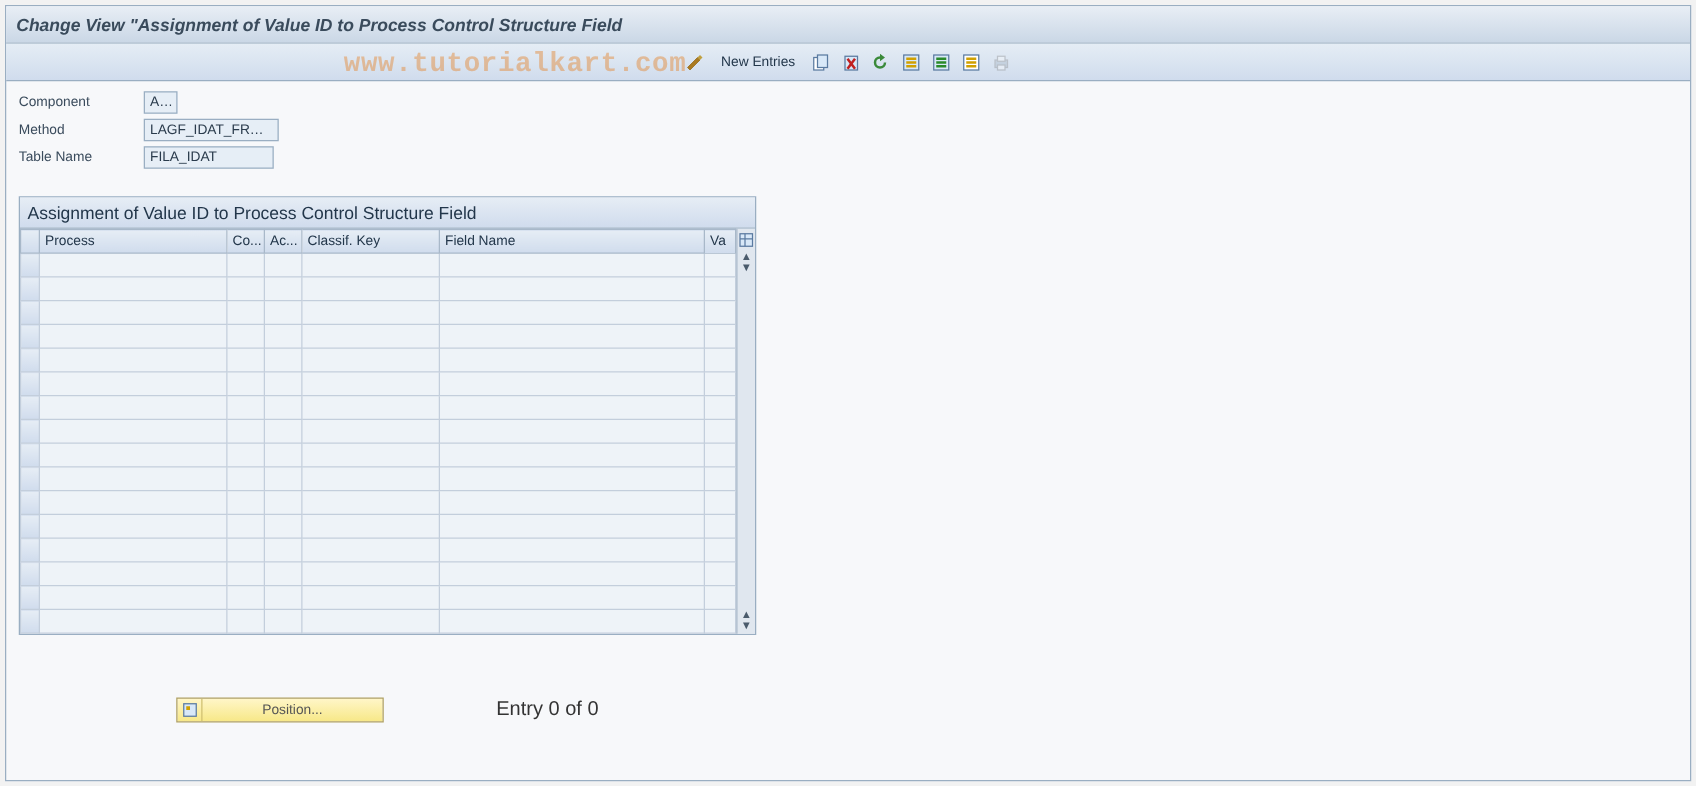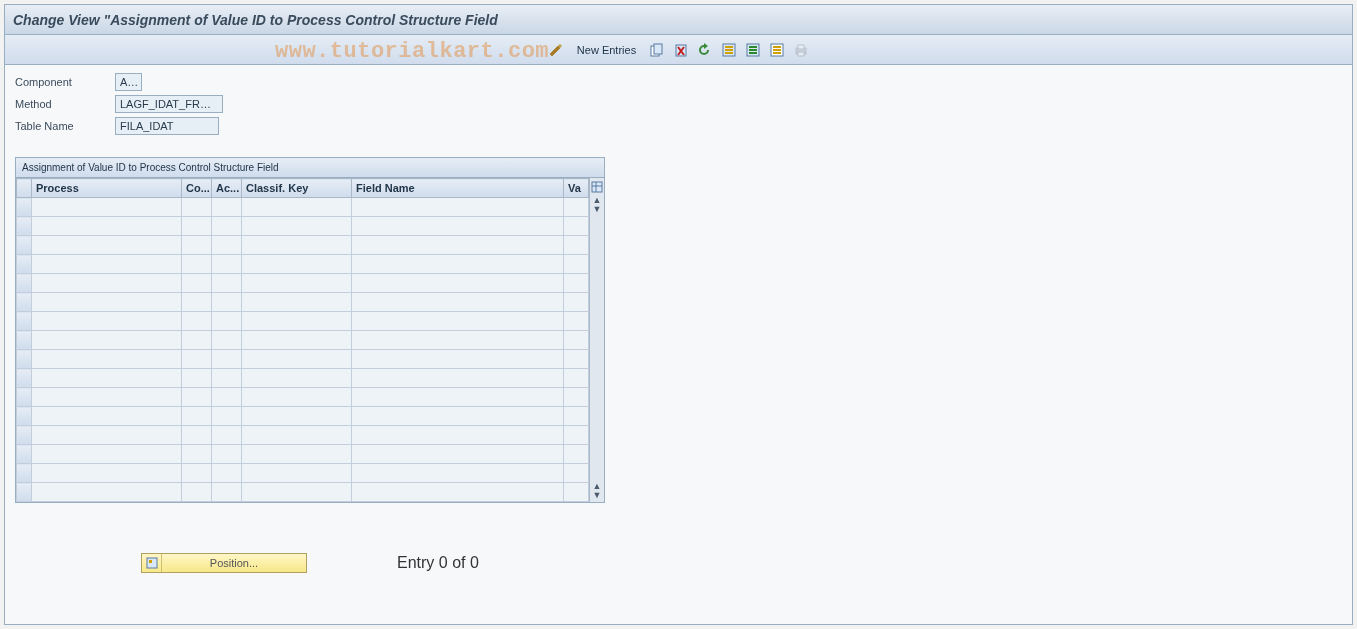--- a/index.html
+++ b/index.html
@@ -101,36 +101,36 @@
   .fi-3 { width: 104px; }
   .table-box {
     margin-top: 22px;
     width: 590px;
     border: 1px solid #9aaec2;
     background: #f2f5f9;
   }
   .table-title {
     background: linear-gradient(#e6edf5,#d0dced);
     padding: 4px 6px;
-    font-size: 10px;
+    font-size: 14px;
     color: #22364a;
     border-bottom: 1px solid #9aaec2;
   }
   .grid-wrap {
     display: flex;
   }
   .grid {
     border-collapse: collapse;
     width: 572px;
     table-layout: fixed;
   }
   .grid th {
     background: linear-gradient(#e6edf5,#d0dced);
     border: 1px solid #a8b8c9;
-    font-weight: bold;
+    font-weight: normal;
     text-align: left;
     padding: 3px 4px;
     font-size: 11px;
     color: #22364a;
     height: 18px;
     overflow: hidden;
     white-space: nowrap;
   }
   .grid td {
     border: 1px solid #c3cedc;

